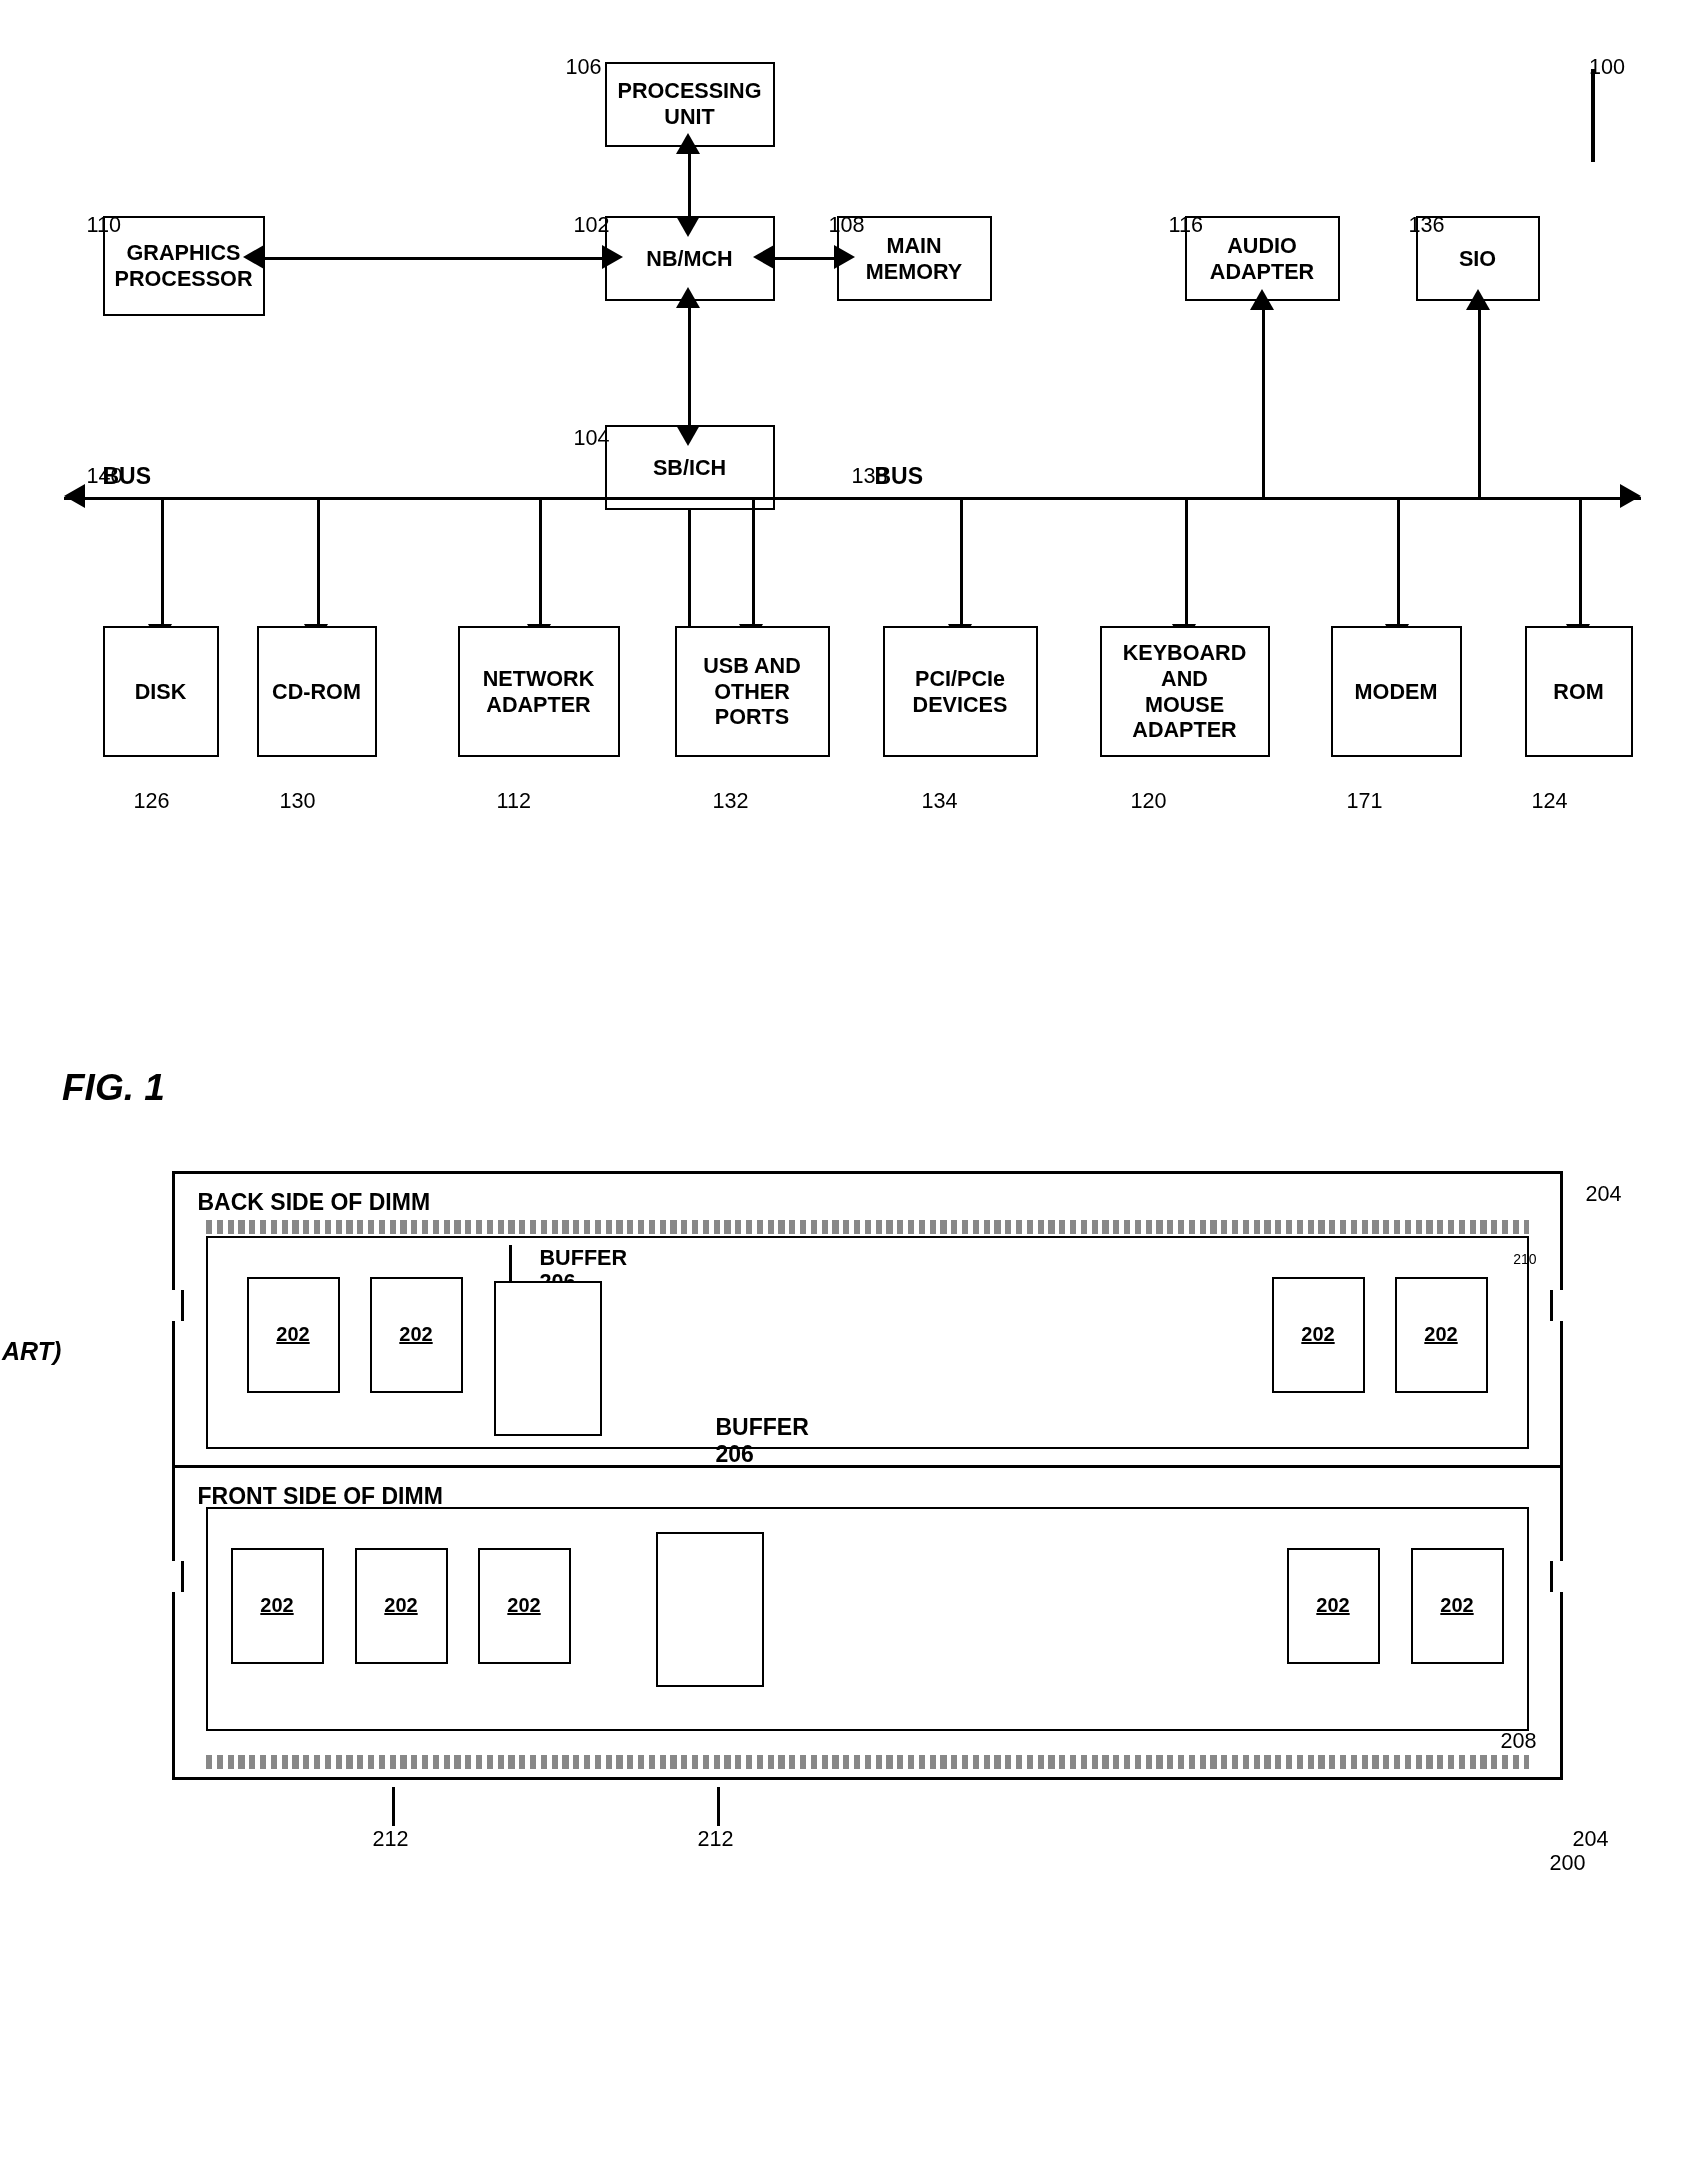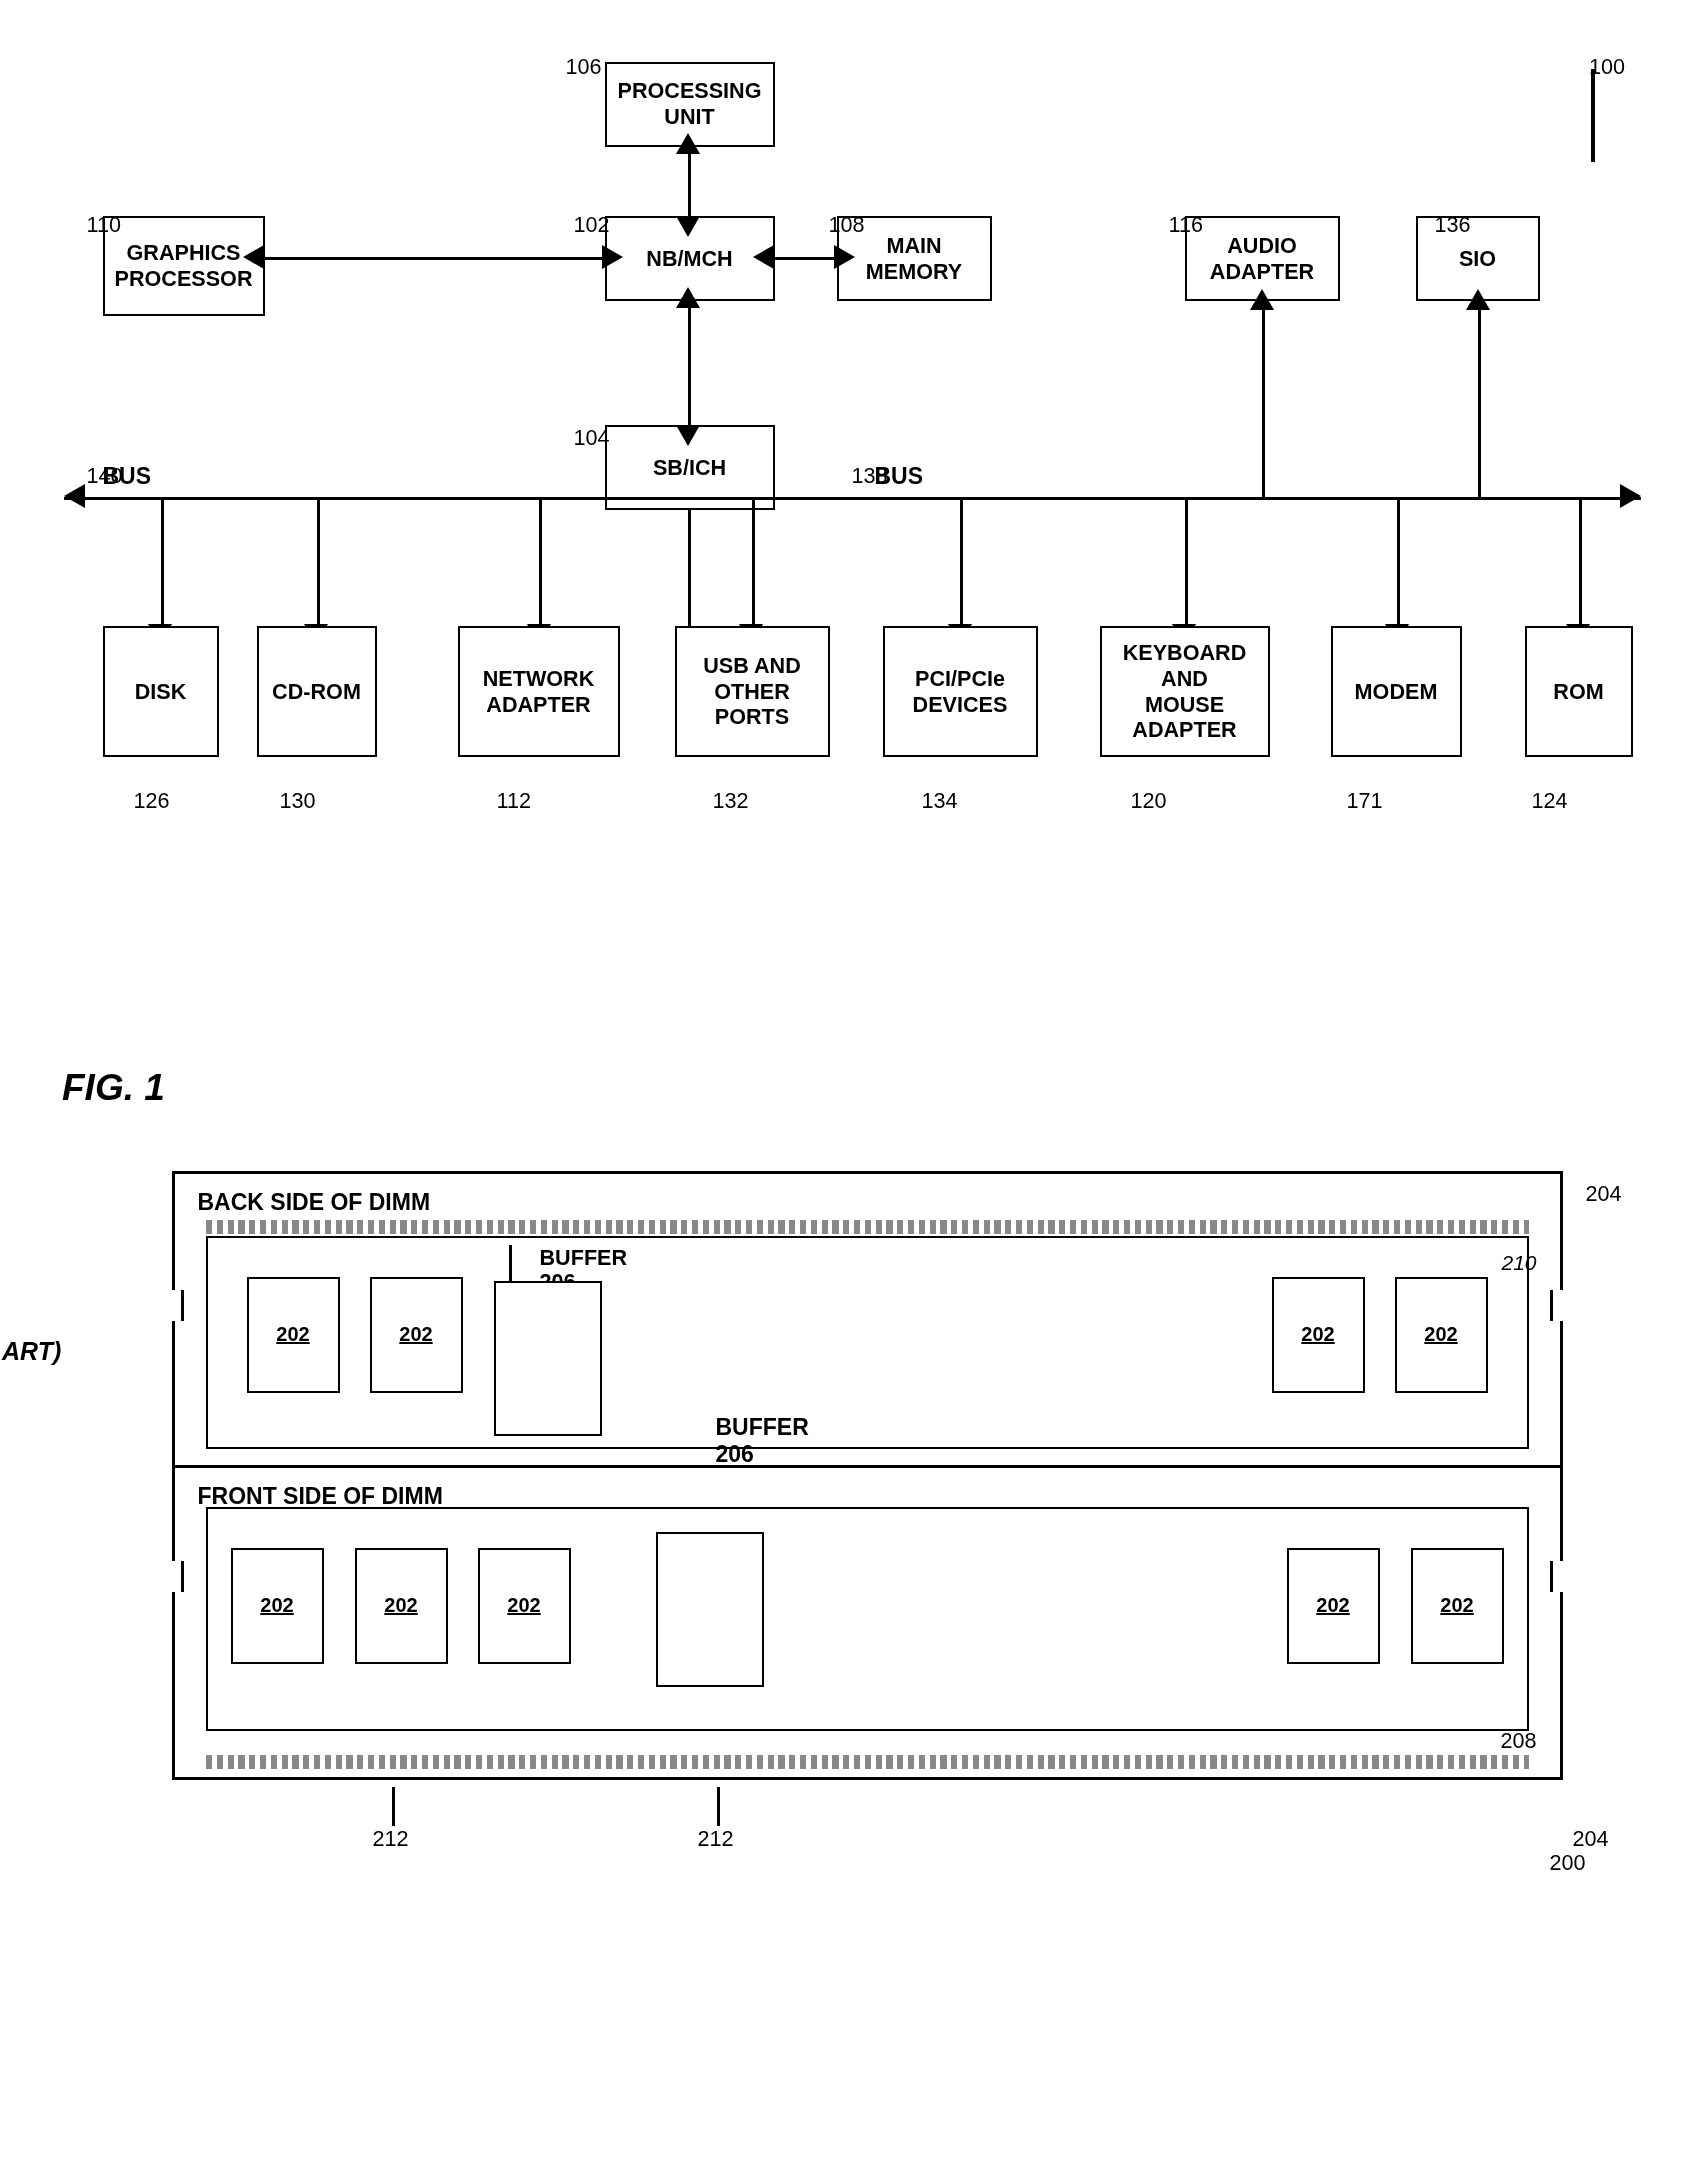--- a/index.html
+++ b/index.html
@@ -284,21 +284,21 @@
 
     <div class="box" id="audio">
       <span style="white-space:pre-line;">AUDIO
 ADAPTER</span>
     </div>
     <span class="ref-num" style="left:1105px; top:166px;">116</span>
 
     <div class="box" id="sio">
       <span>SIO</span>
     </div>
-    <span class="ref-num" style="left:1345px; top:166px;margin-left:26px;">136</span>
+    <span class="ref-num" style="left:1345px; top:166px;">136</span>
 
     <div class="box" id="sb-ich">
       <span>SB/ICH</span>
     </div>
     <span class="ref-num" style="left:510px; top:379px;">104</span>
 
     <div class="bus-line" id="bus-h"></div>
 
     <div class="arrow-left" style="left:0px; top:438px;"></div>
 
@@ -418,21 +418,21 @@
       <div class="dimm-outer">
 
         <span style="position:absolute; right:-62px; top:7.7px; font-size:21.6px;">204</span>
 
         <div class="dimm-back">
 
           <span style="position:absolute; left:23px; top:15.5px; font-size:23px; font-weight:bold;">BACK SIDE OF DIMM</span>
 
           <div class="connector-strip" style="top:46px;"></div>
 
-          <span style="position:absolute; right:23px; top:77px; font-size:21px;font-style:italic;">210</span>
+          <span style="position:absolute; right:23px; top:77px; font-size:14px;">210</span>
 
           <div style="position:absolute; left:31px; right:31px; top:62px; bottom:15.5px; border:2.3px solid #000;">
 
             <div class="chip-box" style="left:39px; top:39px;">
               <span>202</span>
             </div>
             <div class="chip-box" style="left:162px; top:39px;">
               <span>202</span>
             </div>
 

